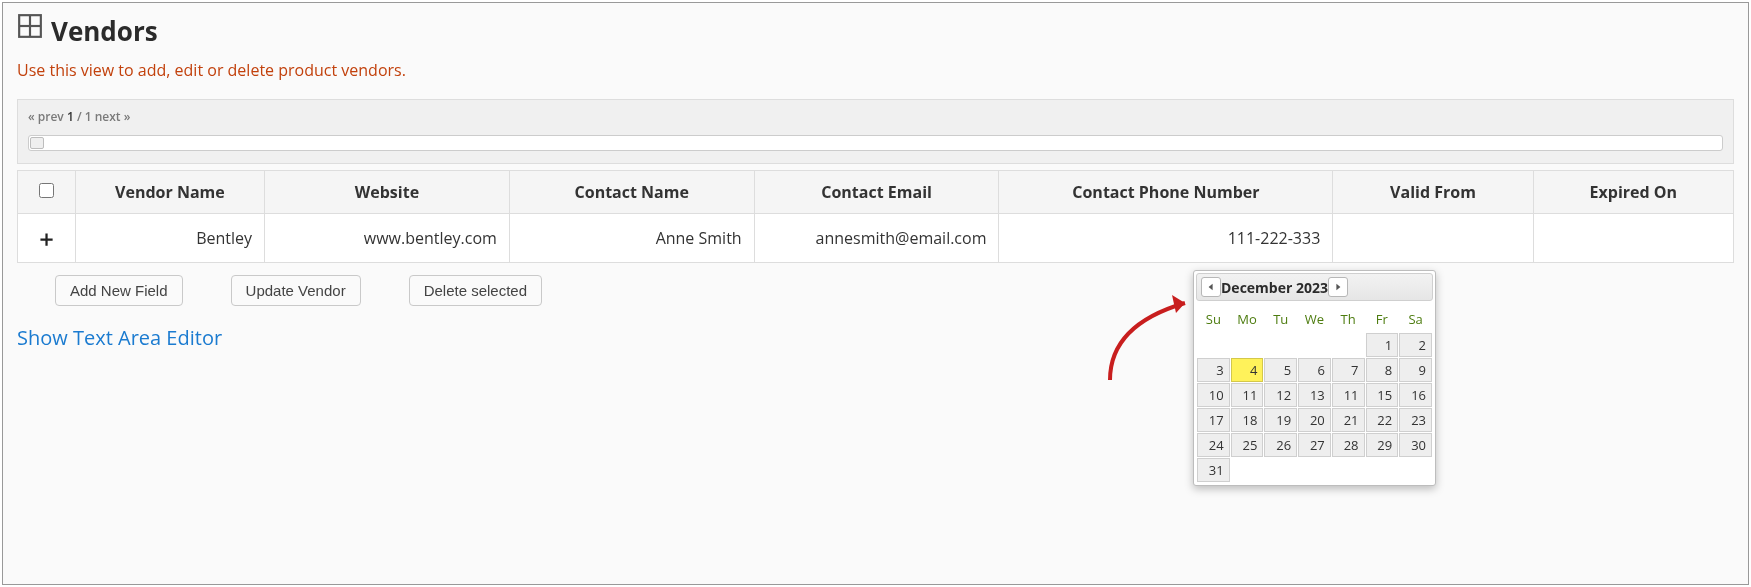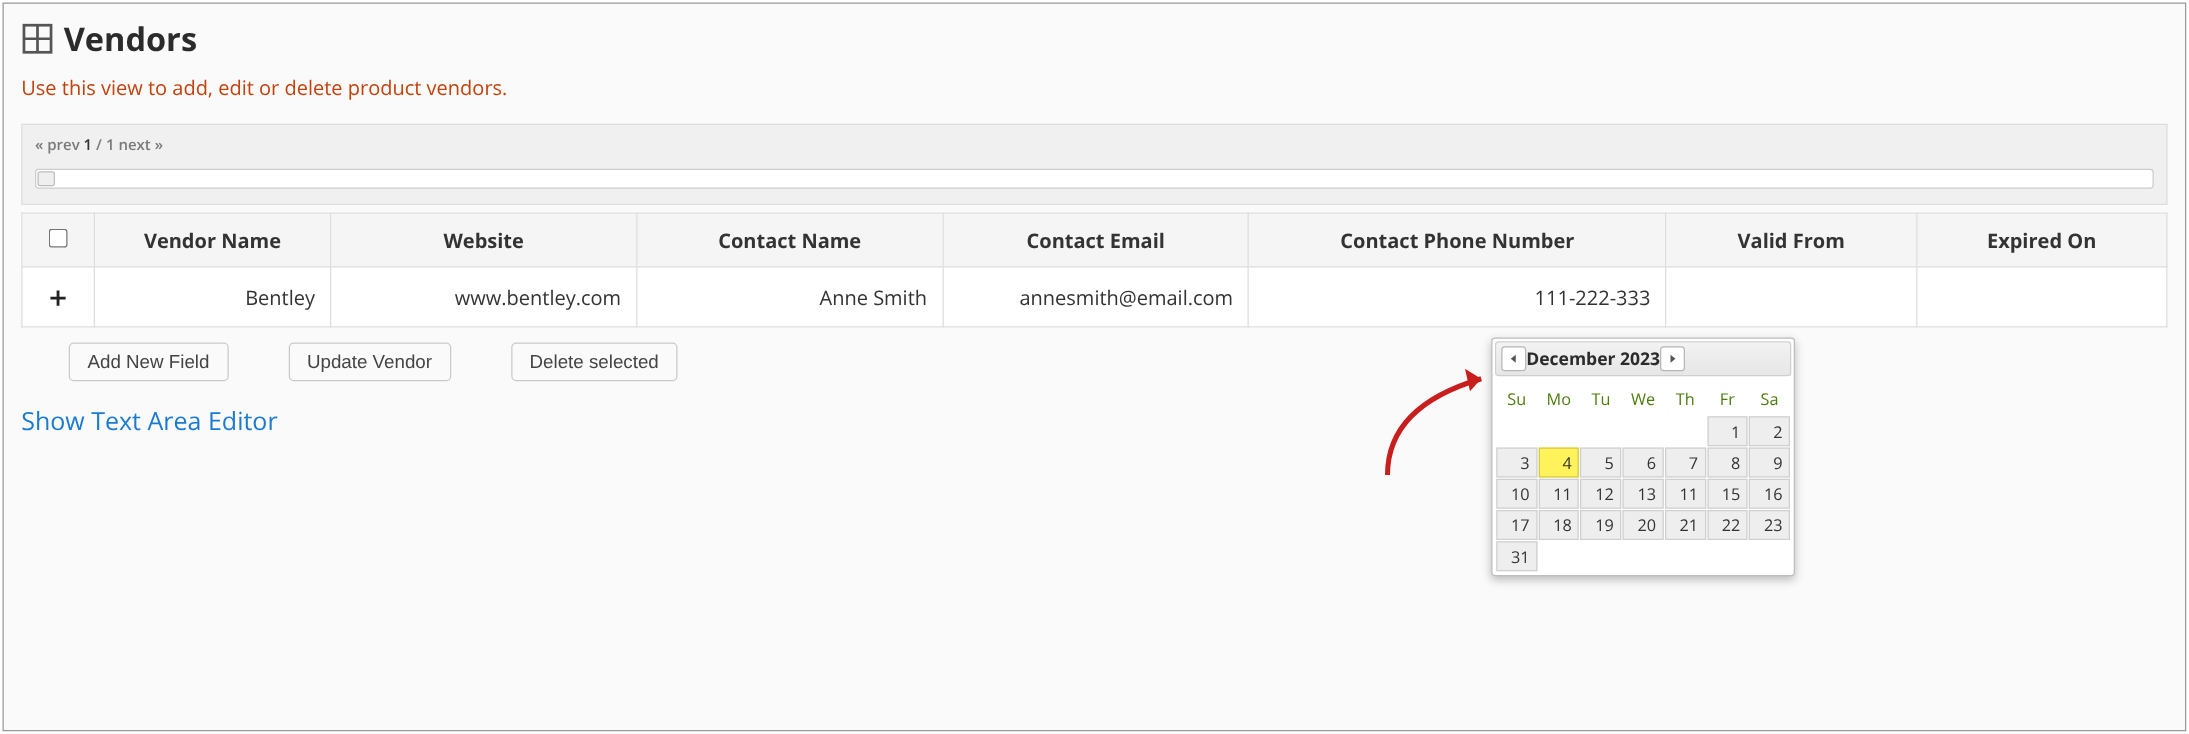--- a/index.html
+++ b/index.html
@@ -10,21 +10,21 @@
     font-size: 14px;
     padding: 2px;
   }
   .frame {
     border: 1px solid #999;
     background: #fafafa;
     width: 1747px;
     height: 583px;
     padding: 10px 14px;
   }
-  .page-title-row { display: flex; align-items: flex-end; gap: 8px; margin-bottom: 10px; }
+  .page-title-row { display: flex; align-items: flex-start; gap: 8px; margin-bottom: 10px; }
   .grid-icon { width: 26px; height: 26px; }
   .page-title { font-size: 26px; font-weight: 700; color: #2b2b2b; }
   .page-desc { font-size: 16px; color: #c2410c; margin-bottom: 18px; }
 
   .pager-box {
     border: 1px solid #ddd;
     background: #f0f0f0;
     padding: 6px 10px 12px 10px;
     margin-bottom: 6px;
   }
@@ -279,20 +279,29 @@
         <tr>
           <td>17</td>
           <td>18</td>
           <td>19</td>
           <td>20</td>
           <td>21</td>
           <td>22</td>
           <td>23</td>
         </tr>
         <tr>
+          <td>24</td>
+          <td>25</td>
+          <td>26</td>
+          <td>27</td>
+          <td>28</td>
+          <td>29</td>
+          <td>30</td>
+        </tr>
+        <tr>
           <td>31</td>
           <td class="empty"></td>
           <td class="empty"></td>
           <td class="empty"></td>
           <td class="empty"></td>
           <td class="empty"></td>
           <td class="empty"></td>
         </tr>
       </tbody>
   </table>

